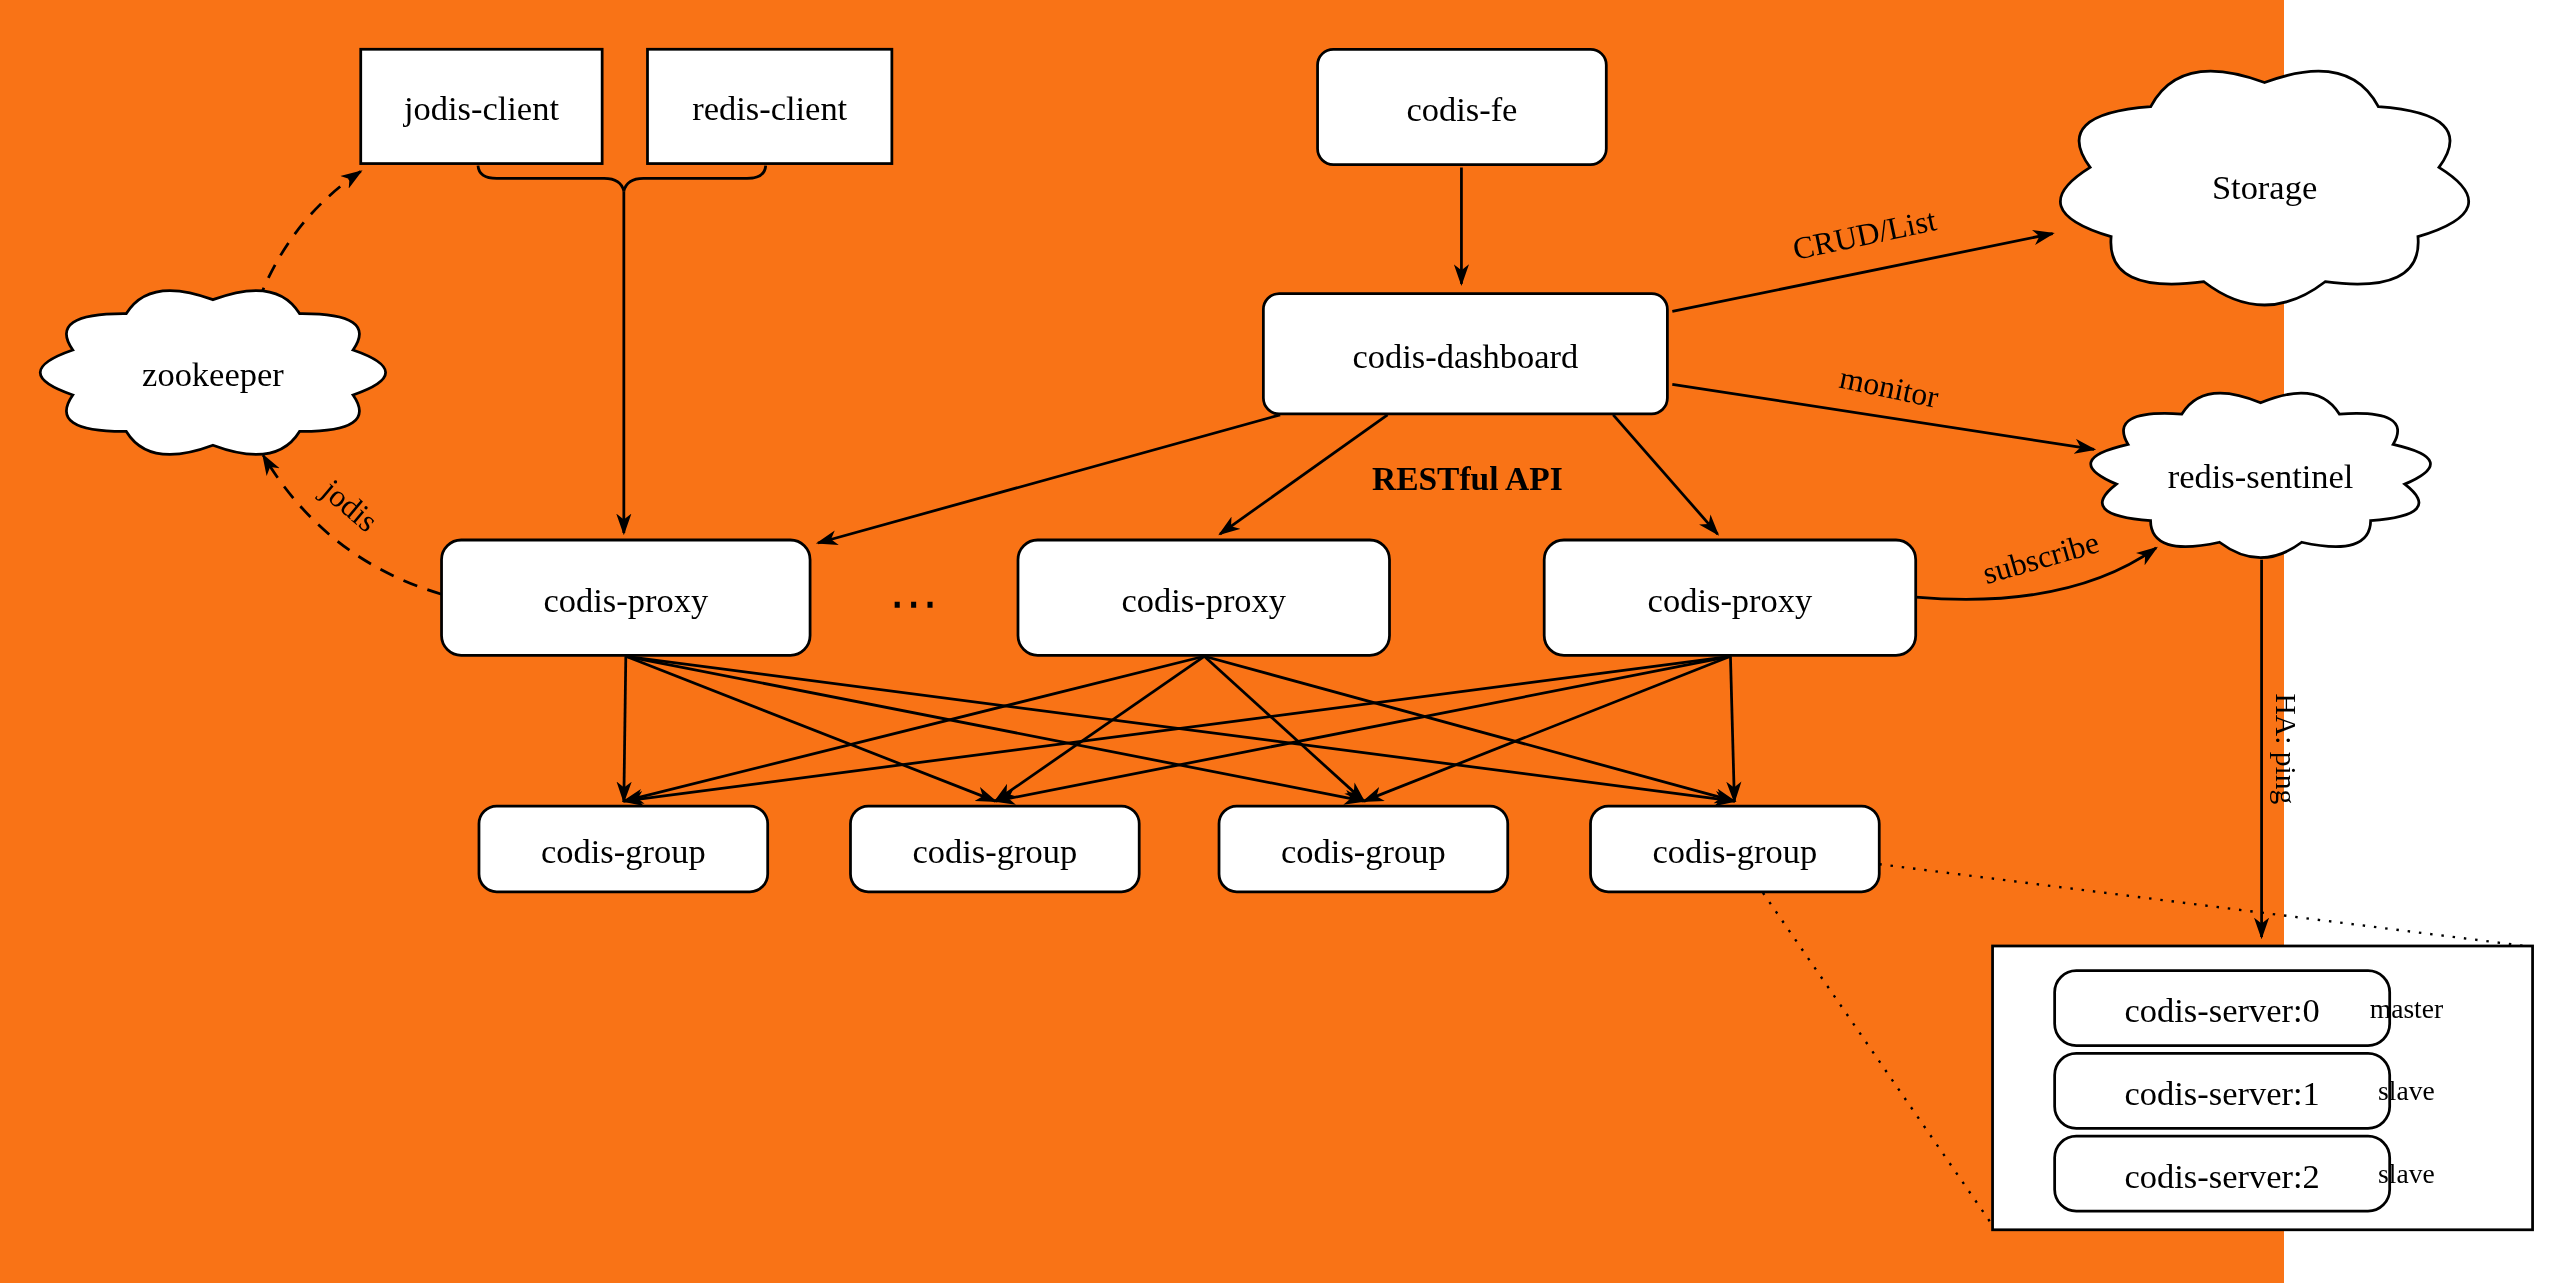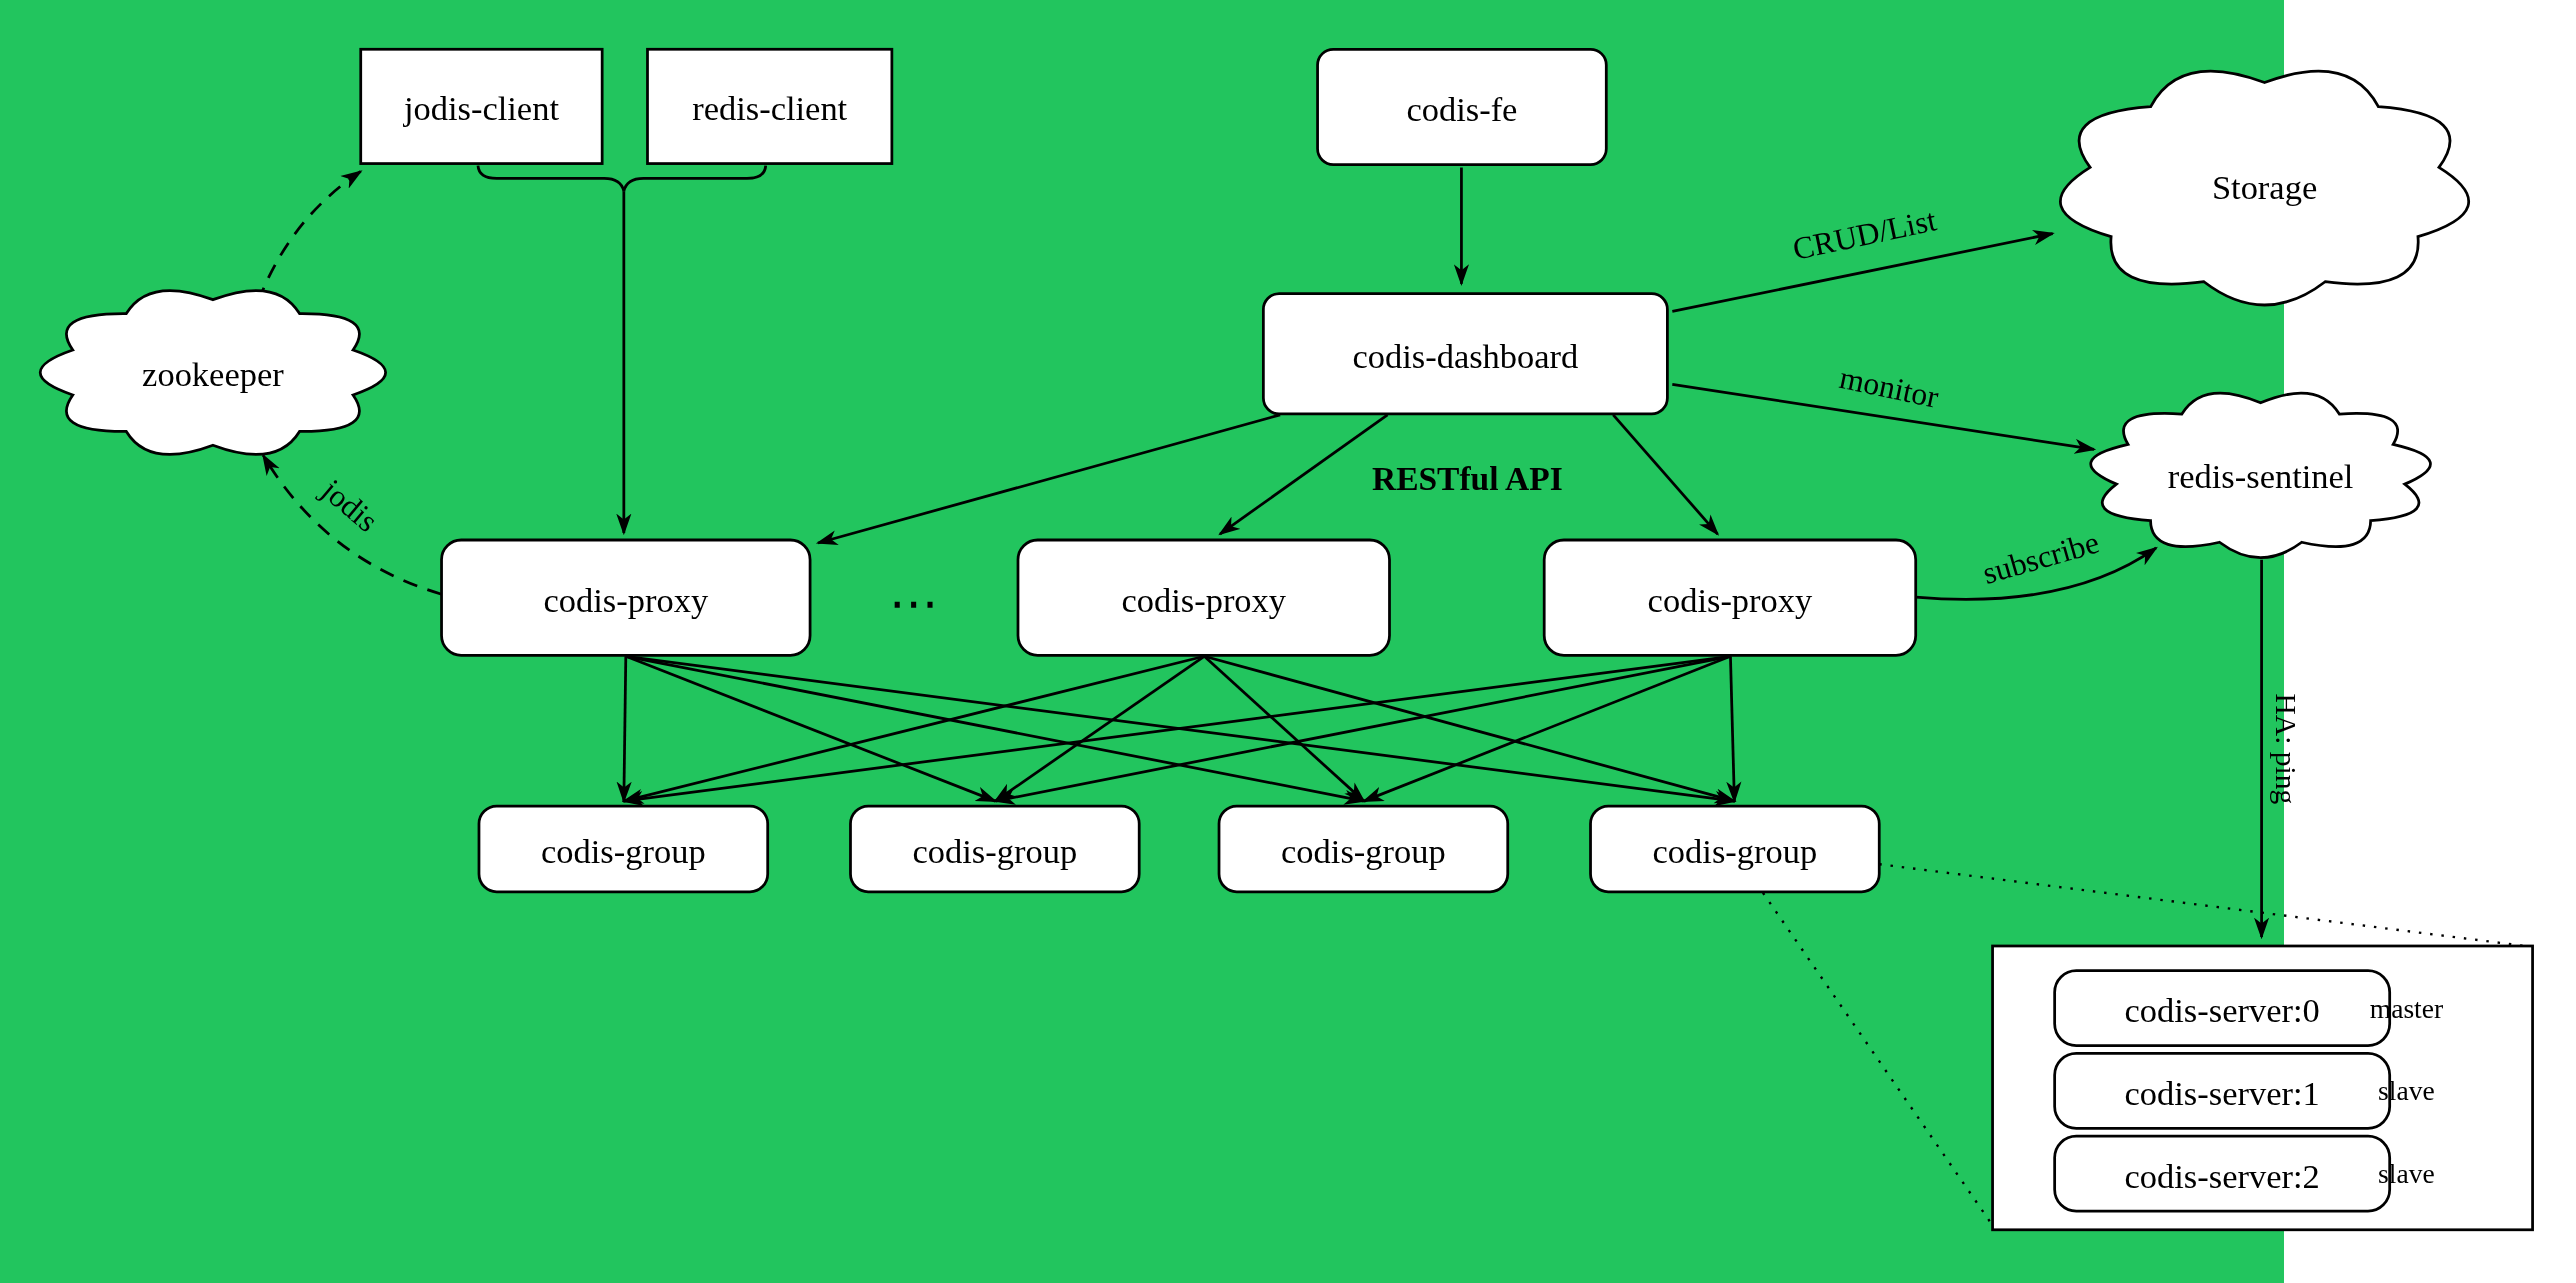--- a/index.html
+++ b/index.html
@@ -4,21 +4,21 @@
 <style>
   html, body {
     margin: 0;
     padding: 0;
     background: #ffffff;
   }
   #stage {
     position: relative;
     width: 2284px;
     height: 1283px;
-    background: #22c55e;
+    background: #f97316;
     font-family: "Liberation Serif", "DejaVu Serif", serif;
   }
   svg { display: block; }
   .node-shape {
     fill: #ffffff;
     stroke: #000000;
     stroke-width: 2.8;
   }
   .node-label {
     fill: #000000;

